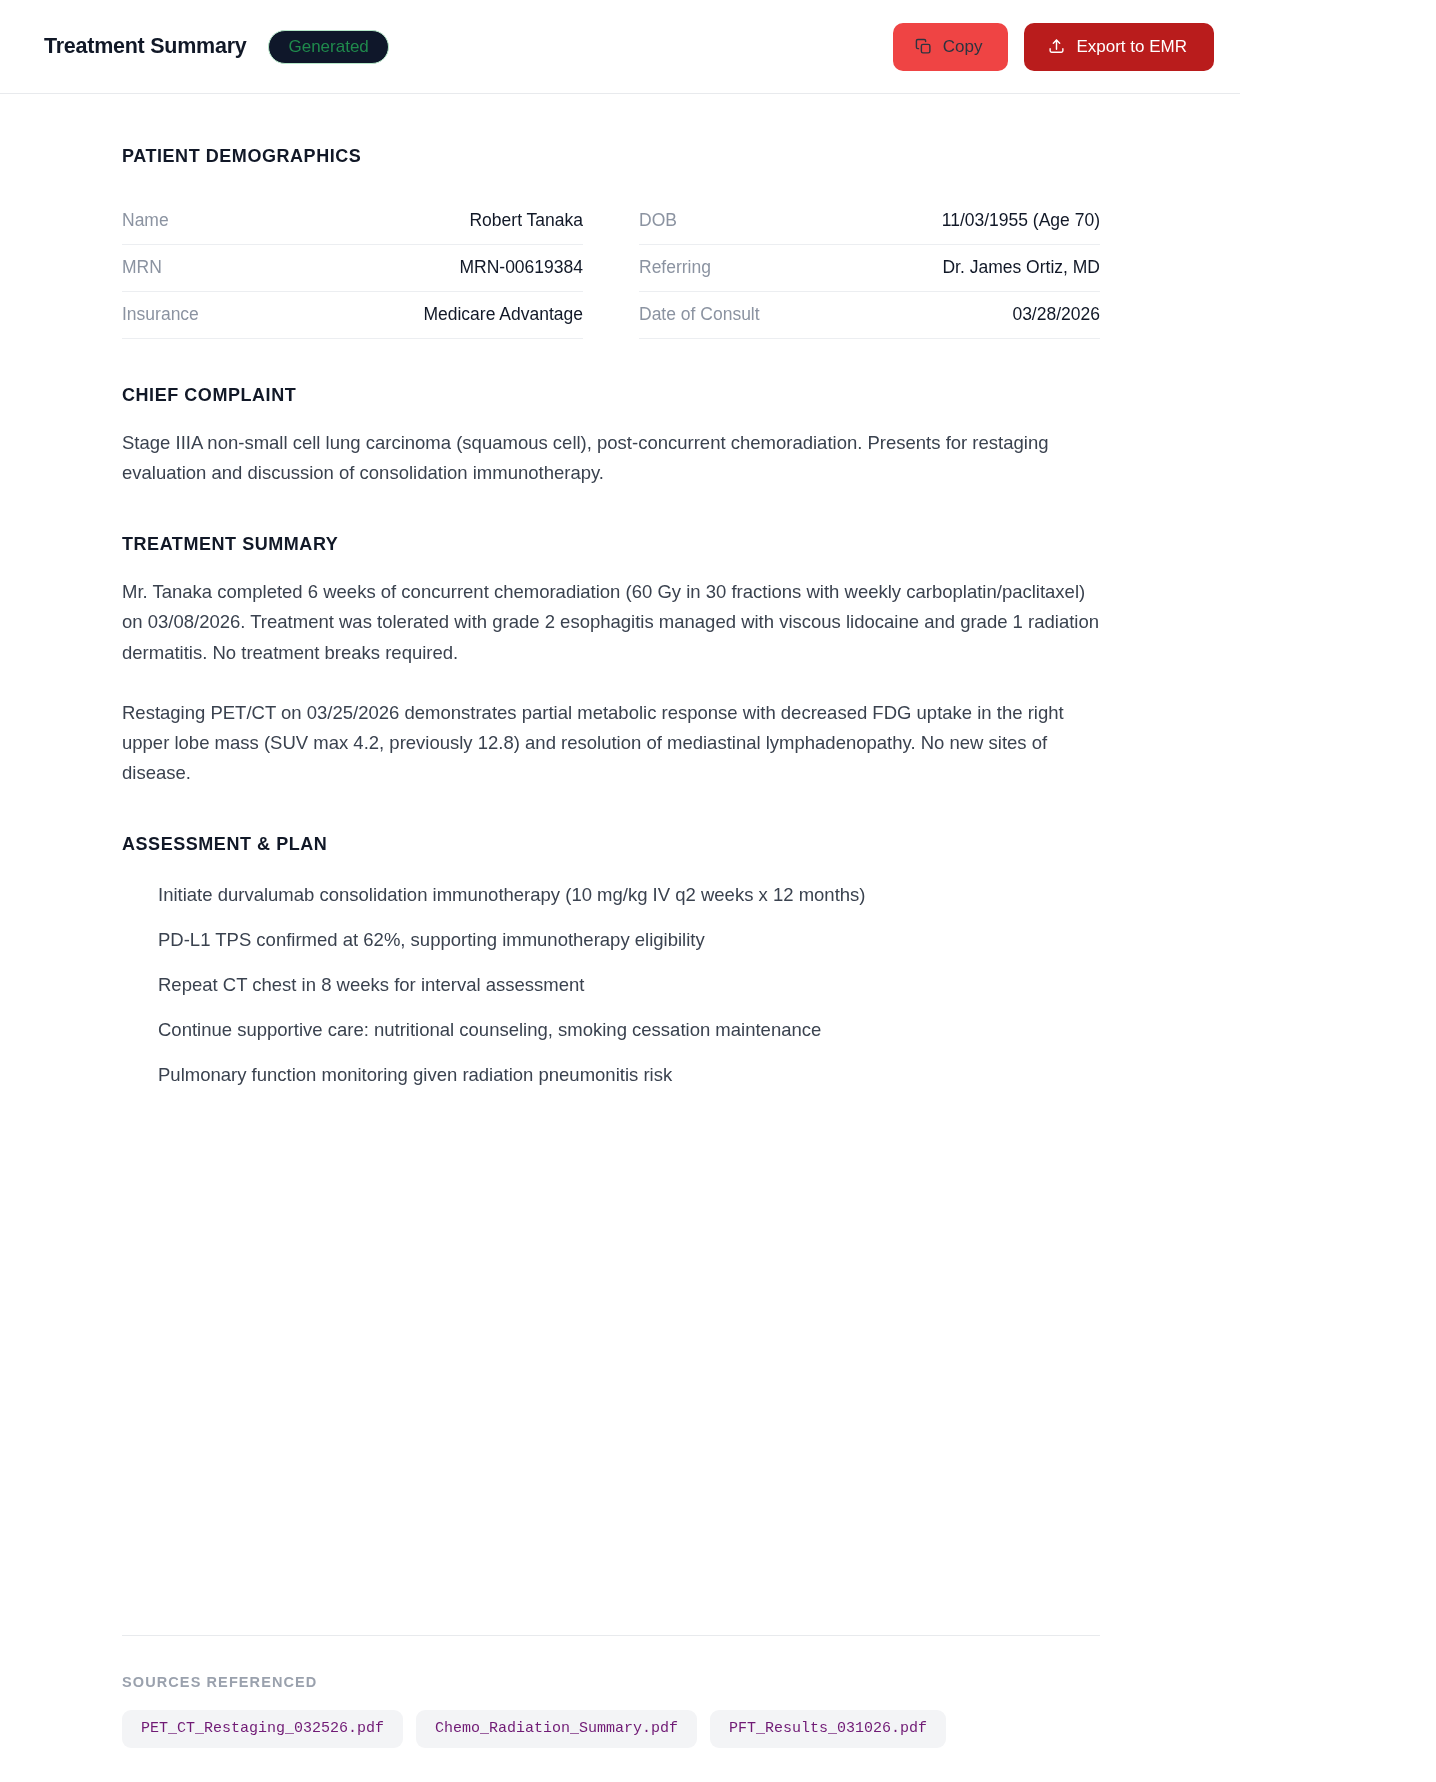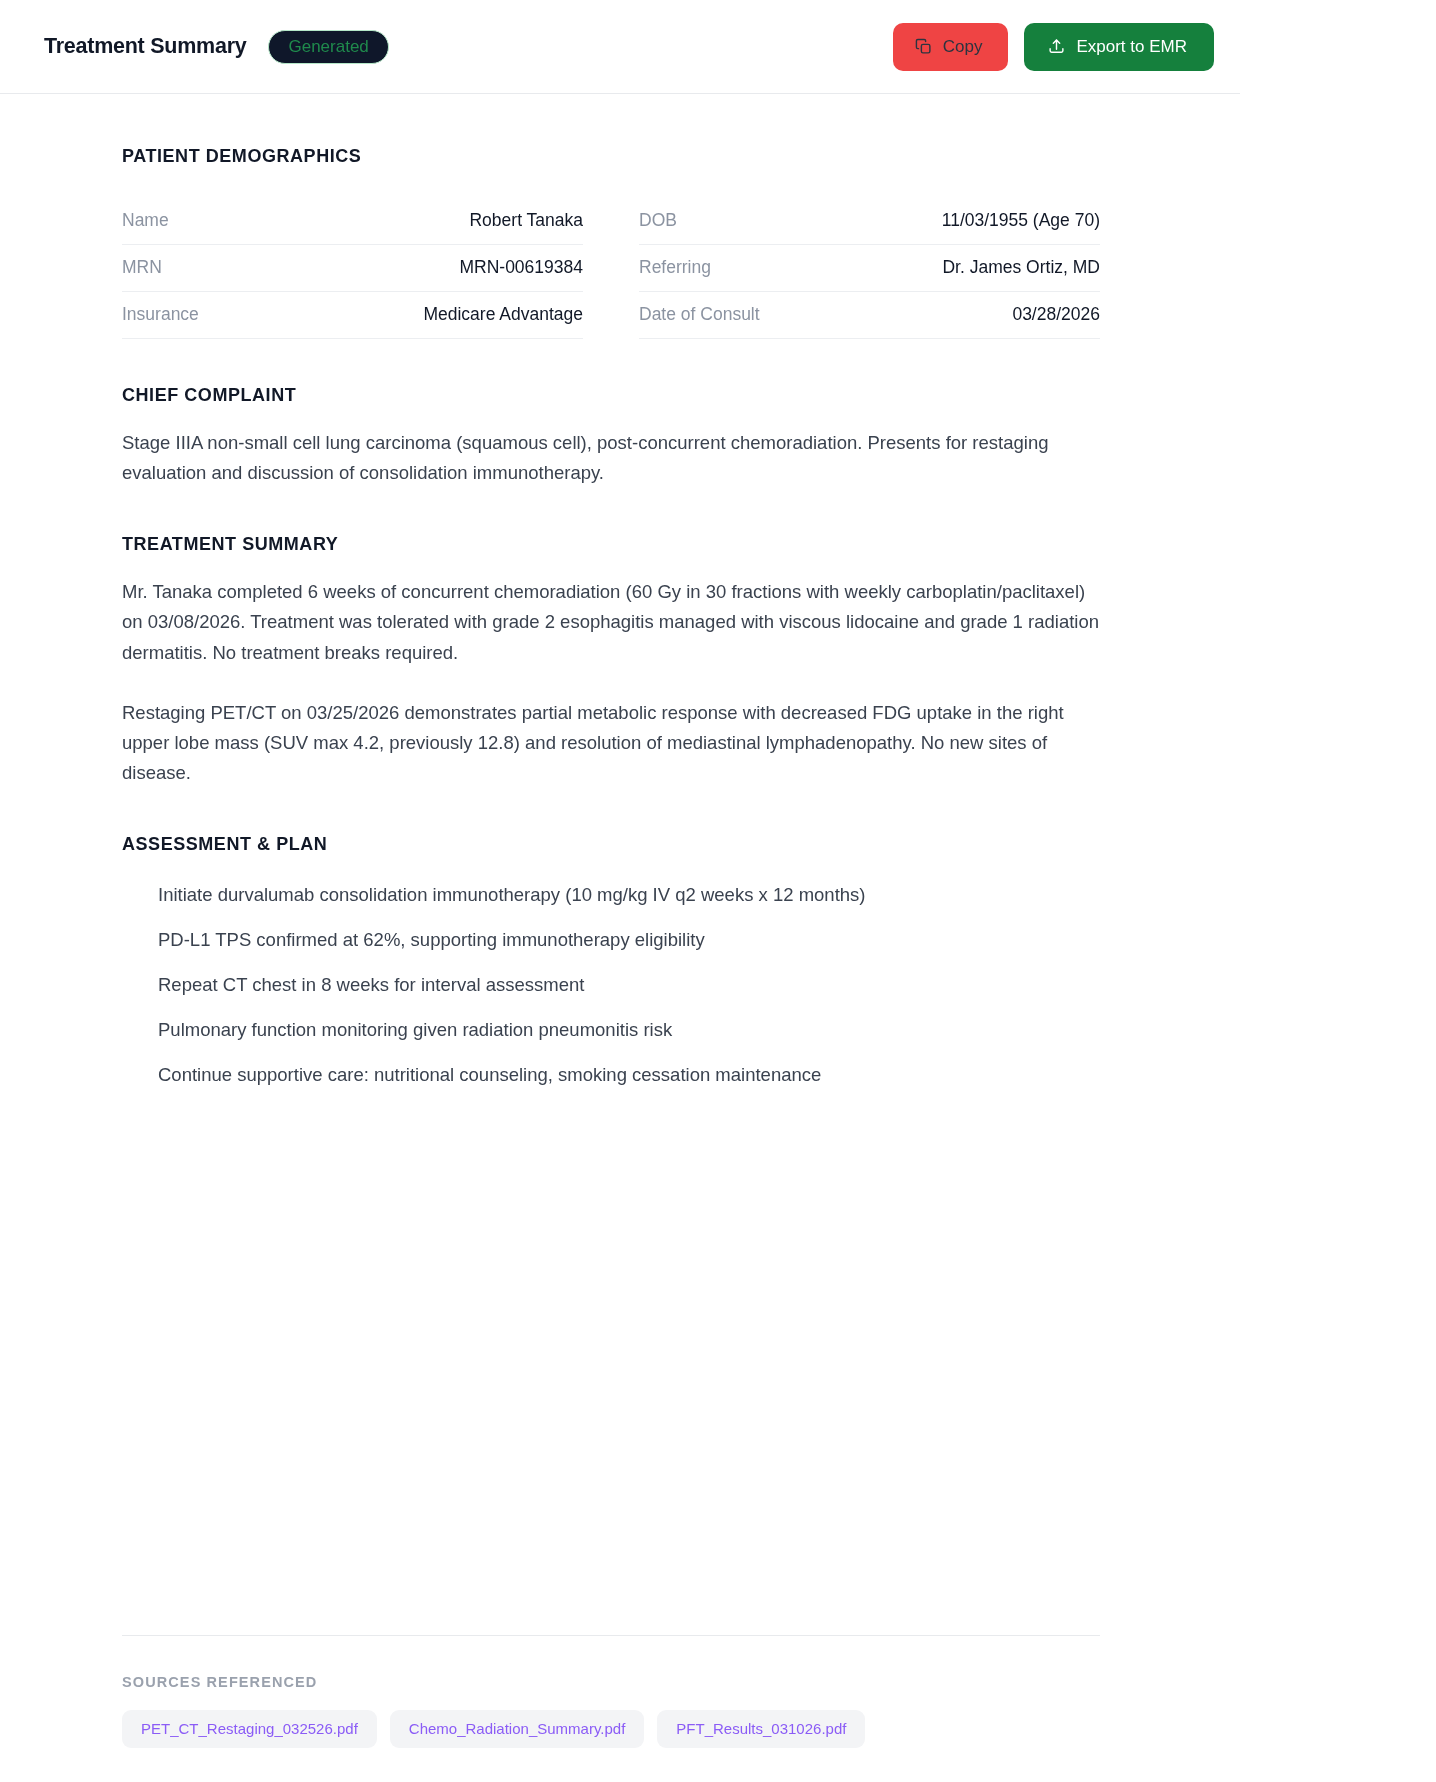--- a/index.html
+++ b/index.html
@@ -73,21 +73,21 @@
   }
 
   .btn-copy {
     background: #ef4444;
     color: #2c3440;
     font-size: 17px;
     padding: 14px 26px 14px 22px;
   }
 
   .btn-export {
-    background: #15803d;
+    background: #b91c1c;
     color: #ffffff;
     font-size: 17px;
     font-weight: 500;
     padding: 14px 27px 14px 24px;
   }
 
   .btn svg { display: block; flex: 0 0 auto; }
 
   
   .content {
@@ -182,27 +182,28 @@
 
   .chips {
     margin-top: 20px;
     display: flex;
     flex-wrap: wrap;
     gap: 13px;
   }
 
   .chip {
     background: #f3f4f6;
-    color: #8b5cf6;
+    color: #701a75;
     font-size: 15px;
     border-radius: 9px;
     padding: 11px 19px 12px;
     line-height: 1;
     white-space: nowrap;
     cursor: pointer;
+    font-family: Liberation Mono, monospace;
   }
 </style>
 </head>
 <body>
 
 <div class="page">
 
   <div class="header">
     <div class="header-left">
       <div class="header-title">Treatment Summary</div>
@@ -277,22 +278,22 @@
       <p class="para">Mr. Tanaka completed 6 weeks of concurrent chemoradiation (60 Gy in 30 fractions with weekly carboplatin/paclitaxel) on 03/08/2026. Treatment was tolerated with grade 2 esophagitis managed with viscous lidocaine and grade 1 radiation dermatitis. No treatment breaks required.</p>
       <p class="para">Restaging PET/CT on 03/25/2026 demonstrates partial metabolic response with decreased FDG uptake in the right upper lobe mass (SUV max 4.2, previously 12.8) and resolution of mediastinal lymphadenopathy. No new sites of disease.</p>
     </div>
 
     <div class="block">
       <div class="section-title">ASSESSMENT &amp; PLAN</div>
       <ul class="steps">
         <li>Initiate durvalumab consolidation immunotherapy (10 mg/kg IV q2 weeks x 12 months)</li>
         <li>PD-L1 TPS confirmed at 62%, supporting immunotherapy eligibility</li>
         <li>Repeat CT chest in 8 weeks for interval assessment</li>
+        <li>Continue supportive care: nutritional counseling, smoking cessation maintenance</li>
         <li>Pulmonary function monitoring given radiation pneumonitis risk</li>
-        <li>Continue supportive care: nutritional counseling, smoking cessation maintenance</li>
       </ul>
     </div>
 
   </div>
 
   <div class="footer">
     <div class="sources-label">SOURCES REFERENCED</div>
     <div class="chips">
       <span class="chip">PET_CT_Restaging_032526.pdf</span>
       <span class="chip">Chemo_Radiation_Summary.pdf</span>

